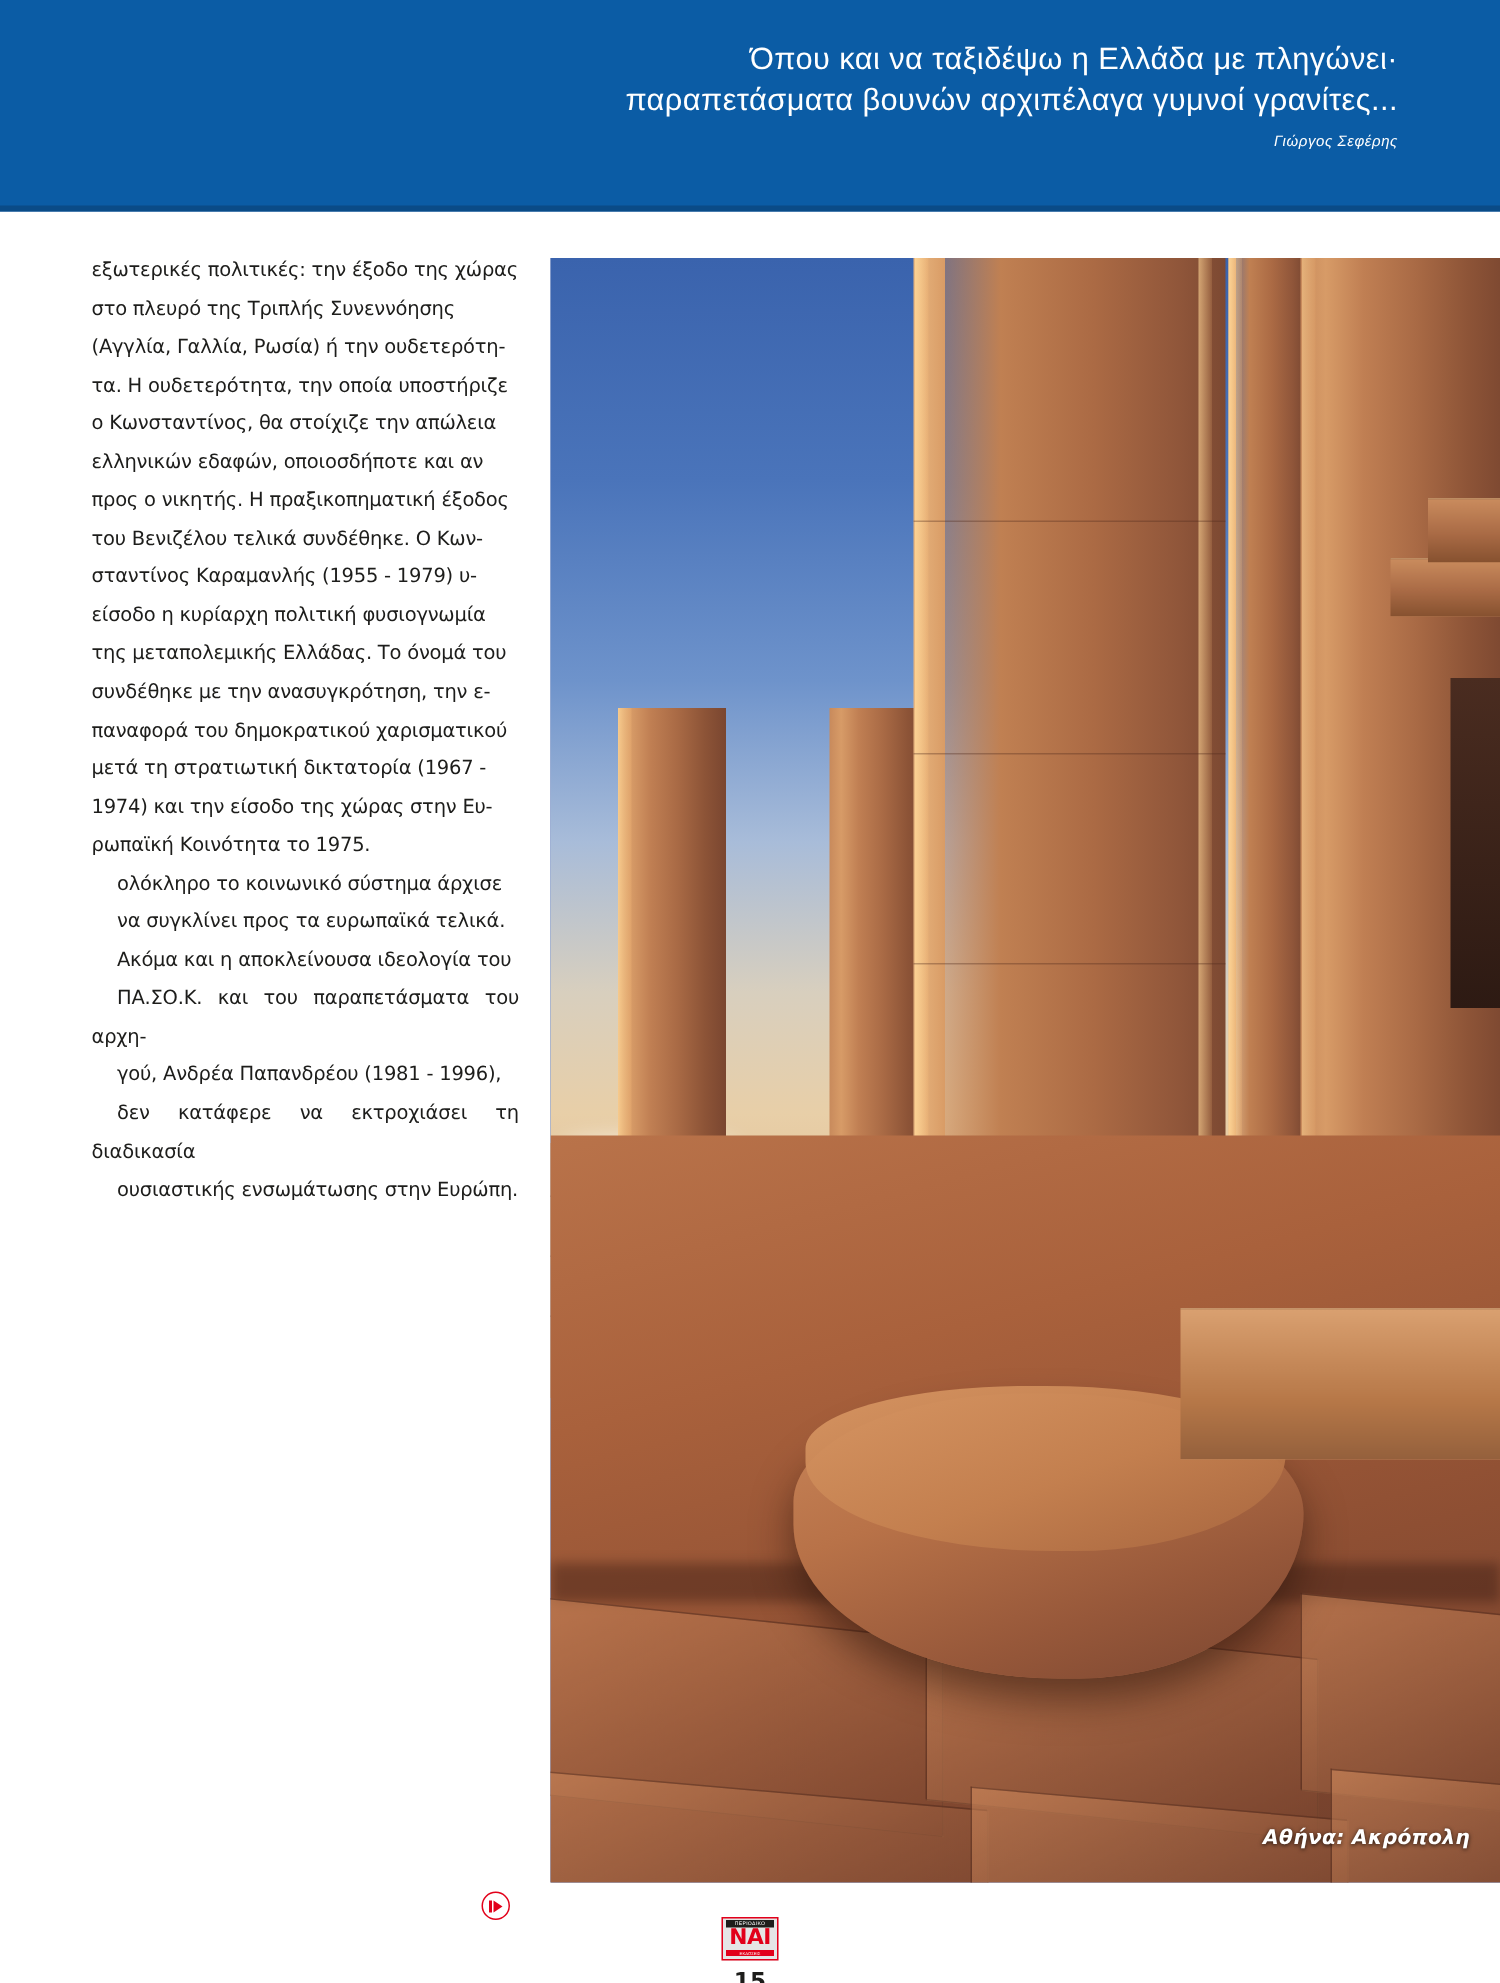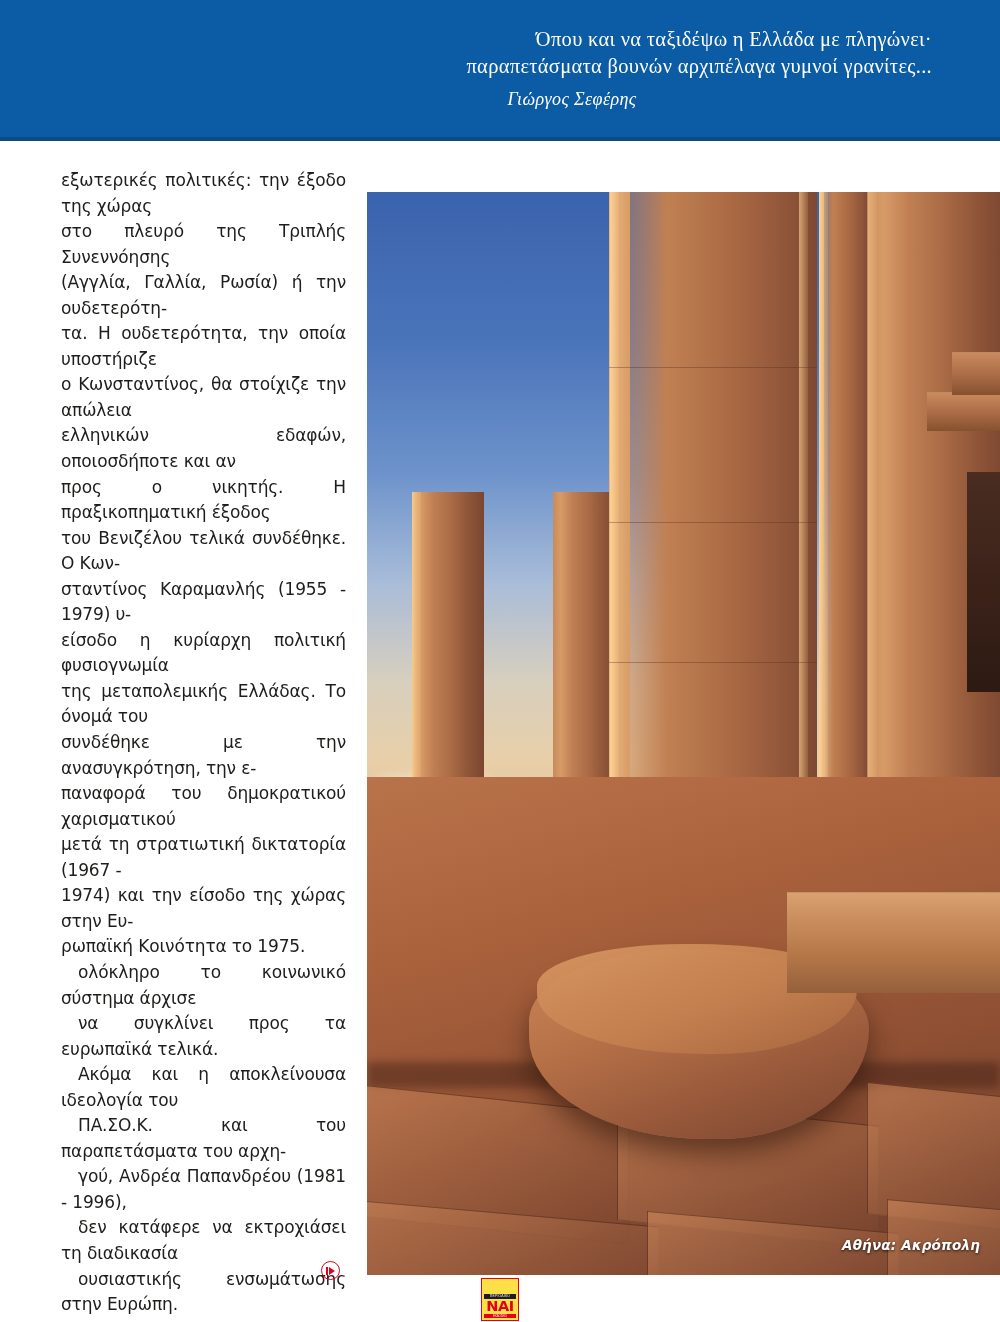--- a/index.html
+++ b/index.html
@@ -32,66 +32,64 @@
     height: 4px;
     background: #0a4b87;
   }
   .quote-block {
     position: absolute;
     right: 68px;
     top: 26px;
     width: 720px;
     text-align: right;
     color: #ffffff;
-    font-family: Liberation Serif, serif;
+    font-family: Liberation Sans, sans-serif;
   }
   .quote-line {
     font-size: 20.5px;
     line-height: 27px;
     letter-spacing: 0.3px;
     white-space: nowrap;
   }
   .quote-attrib {
     margin-top: 9px;
-    font-size: 18px;
+    font-size: 10px;
     font-style: italic;
     letter-spacing: 0.4px;
-    text-align: center;
   }
 
   
   .text-col {
     position: absolute;
     left: 61px;
     top: 168px;
     width: 285px;
   }
   .para {
     margin: 0;
     color: #1d1d1b;
-    font-size: 17px;
+    font-size: 13px;
     line-height: 25.55px;
     text-align: justify;
     font-family: "DejaVu Sans", "Liberation Sans", sans-serif;
     -webkit-font-smoothing: antialiased;
     letter-spacing: -0.15px;
   }
   .para + .para { text-indent: 17px; }
   .para > span { display: block; }
 
   
   .photo {
     position: absolute;
     left: 367px;
     top: 172px;
     width: 633px;
     height: 1083px;
     overflow: hidden;
     background: #3d5fa8;
-    margin-top: 20px;
   }
   .photo-inner { position: absolute; inset: 0; }
 
   
   .sky {
     position: absolute;
     left: 0; top: 0; width: 100%; height: 62%;
     background: linear-gradient(180deg,
       #3a63ad 0%,
       #4a74ba 22%,
@@ -216,22 +214,22 @@
     position: absolute;
     left: 0;
     top: 1278px;
     width: 1000px;
     text-align: center;
   }
   .logo {
     display: inline-block;
     width: 38px;
     border: 1.4px solid #e2001a;
-    background: #fde047;
-    padding: 15px 2px 2px 2px;
+    background: #e5e5e5;
+    padding: 1px 2px 2px 2px;
     box-sizing: border-box;
     line-height: 1;
   }
   .logo-topbar {
     height: 5px;
     background: #1d1d1b;
     font-size: 3.4px;
     color: #ffffff;
     letter-spacing: .2px;
     text-align: center;

